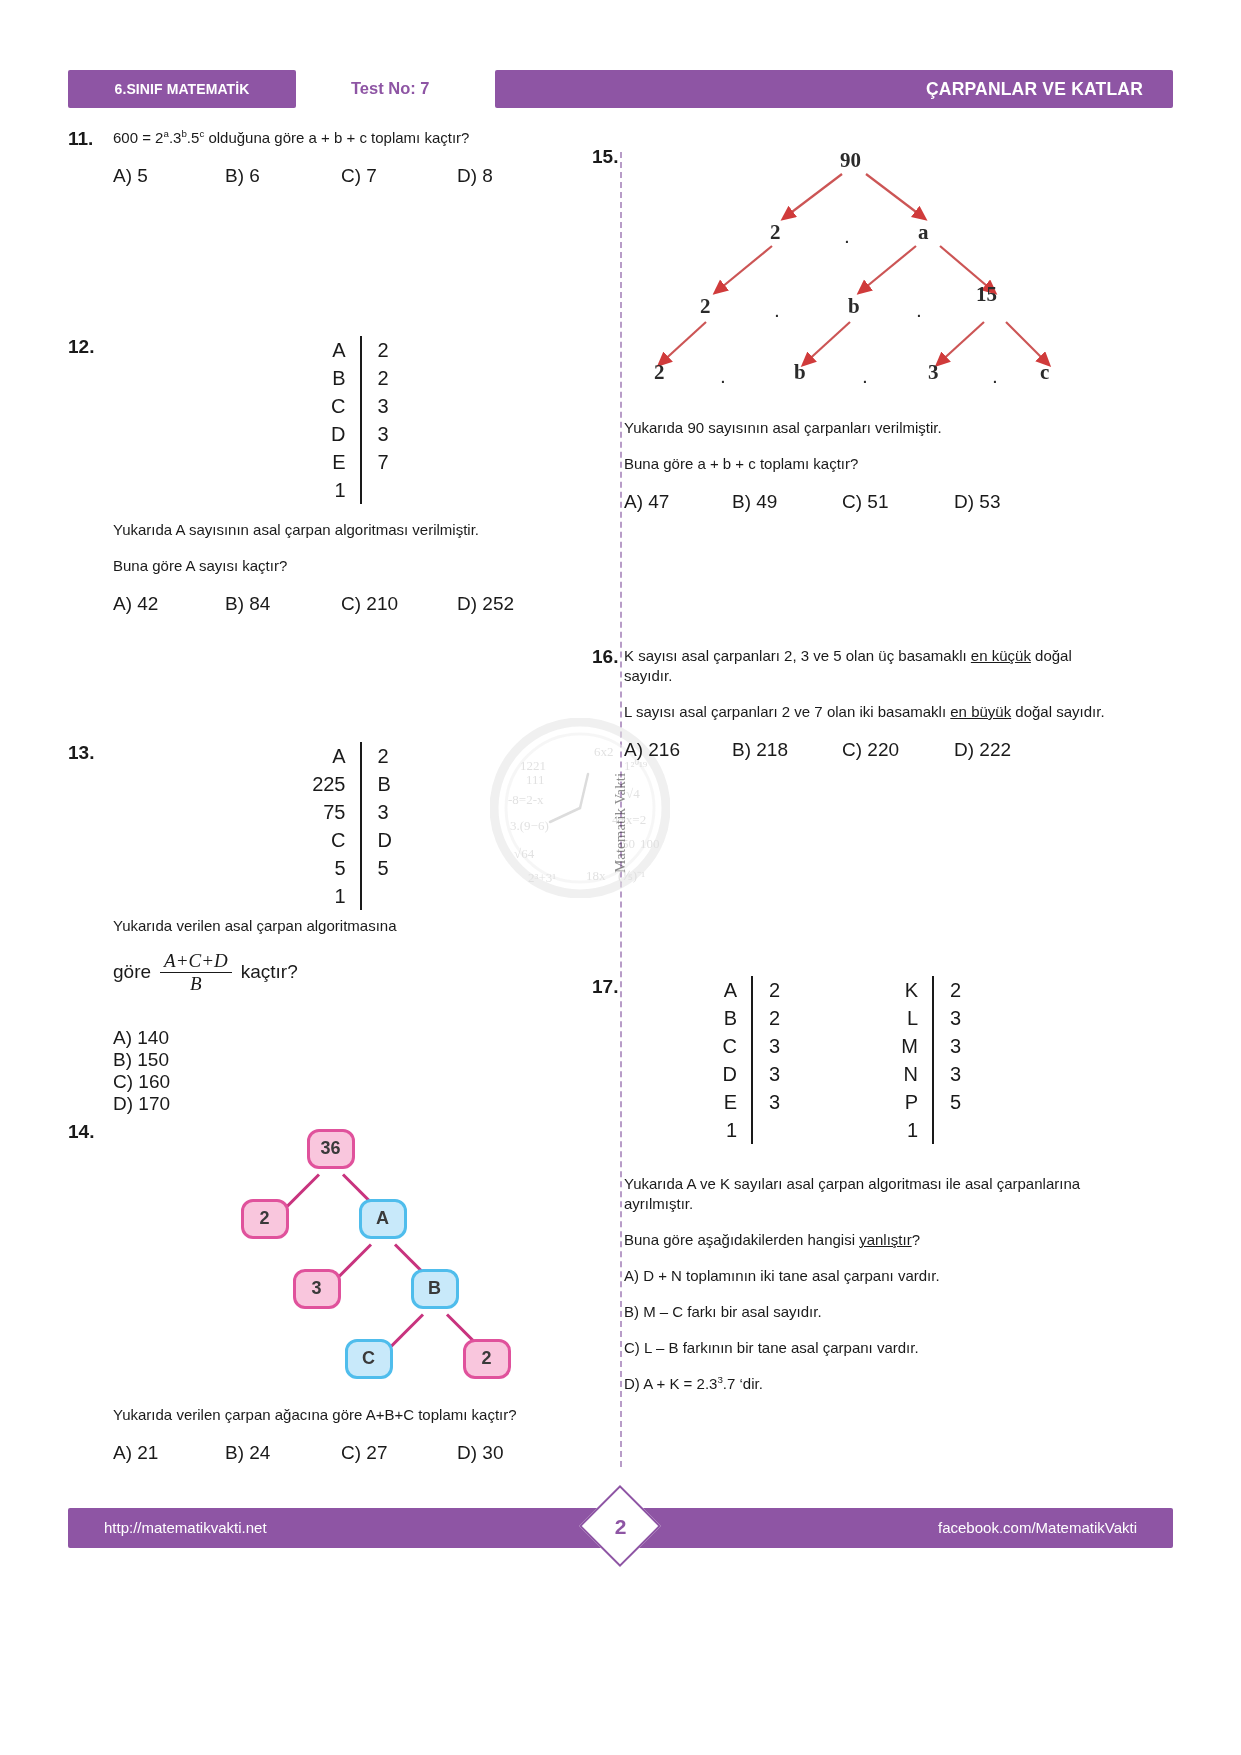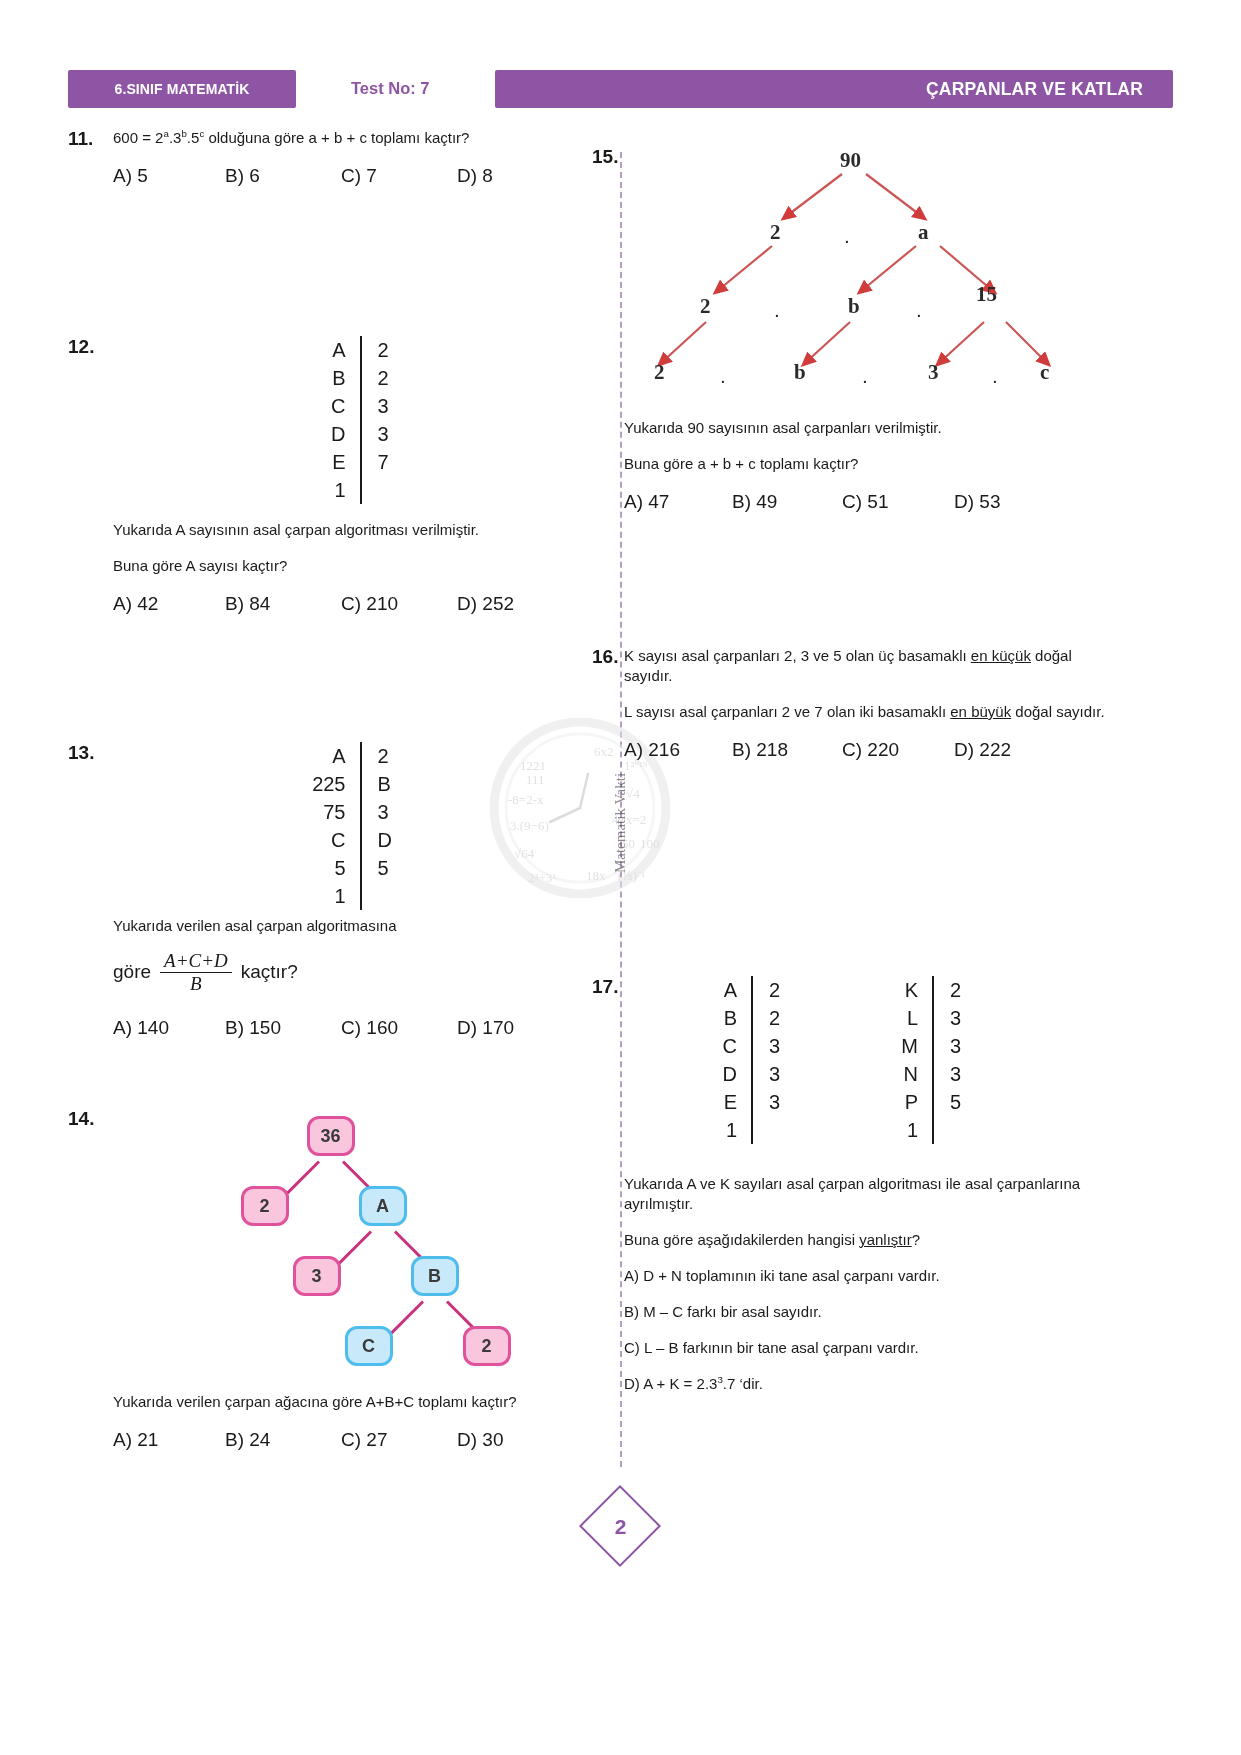--- a/index.html
+++ b/index.html
@@ -285,21 +285,21 @@
         </div>
         <div class="qtext" style="margin-top:6px;">Yukarıda verilen asal çarpan algoritmasına</div>
         <div class="frac-line">
           <span>göre</span>
           <span class="frac">
             <span class="num">A+C+D</span>
             <span class="den">B</span>
           </span>
           <span>kaçtır?</span>
         </div>
-        <div class="opts w4" style="margin-top:22px;">
+        <div class="opts w4" style="margin-top:32px;flex-direction:column;">
           <div class="o">A) 140</div>
           <div class="o">B) 150</div>
           <div class="o">C) 160</div>
           <div class="o">D) 170</div>
         </div>
       </div>
     </div>
 
     <div class="q">
       <div class="qnum">14.</div>
@@ -457,18 +457,22 @@
         <div class="qtext sp" style="padding-left:0;">A) D + N toplamının iki tane asal çarpanı vardır.</div>
         <div class="qtext sp">B) M – C farkı bir asal sayıdır.</div>
         <div class="qtext sp">C) L – B farkının bir tane asal çarpanı vardır.</div>
         <div class="qtext sp">
           <span>D) A + K = 2.3</span><sup>3</sup><span>.7 ‘dir.</span>
         </div>
       </div>
     </div>
   </div>
 
+  <div class="footer">
+    <div class="footer-left">http://matematikvakti.net</div>
+    <div class="footer-right">facebook.com/MatematikVakti</div>
+  </div>
   <div class="pagebadge">
     <div class="diamond"></div>
     <div class="pnum">2</div>
   </div>
 
 </div>
 
 </body></html>

